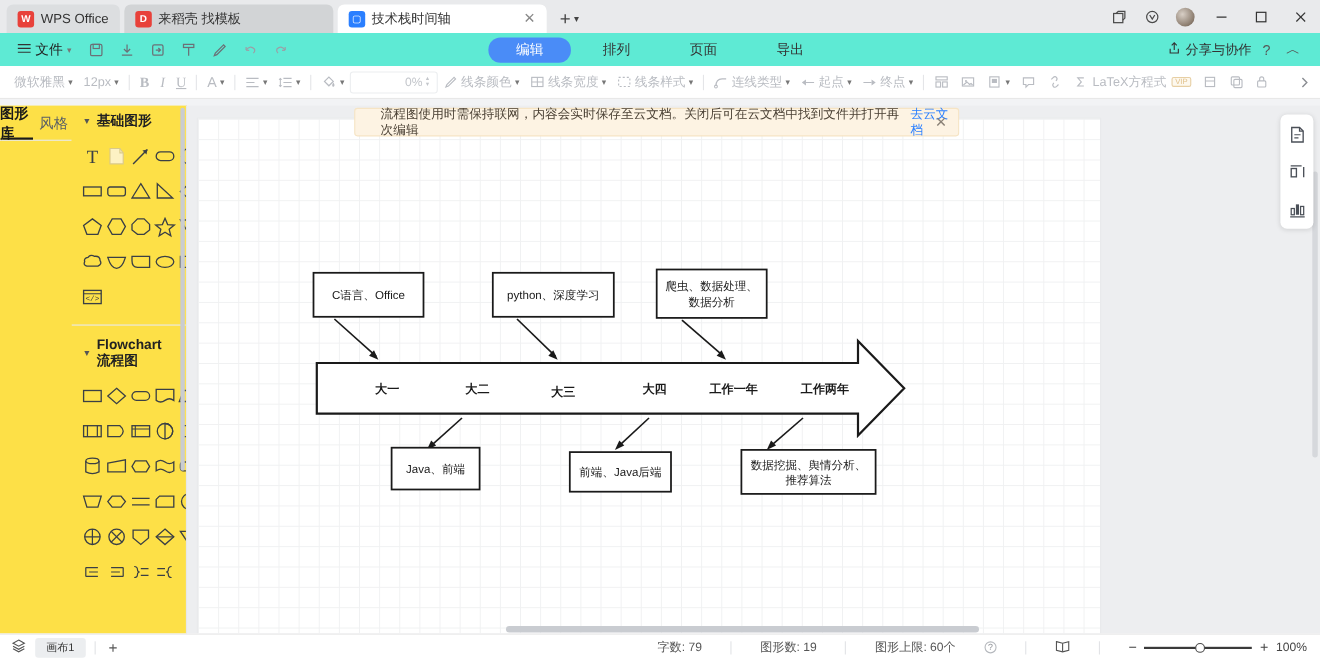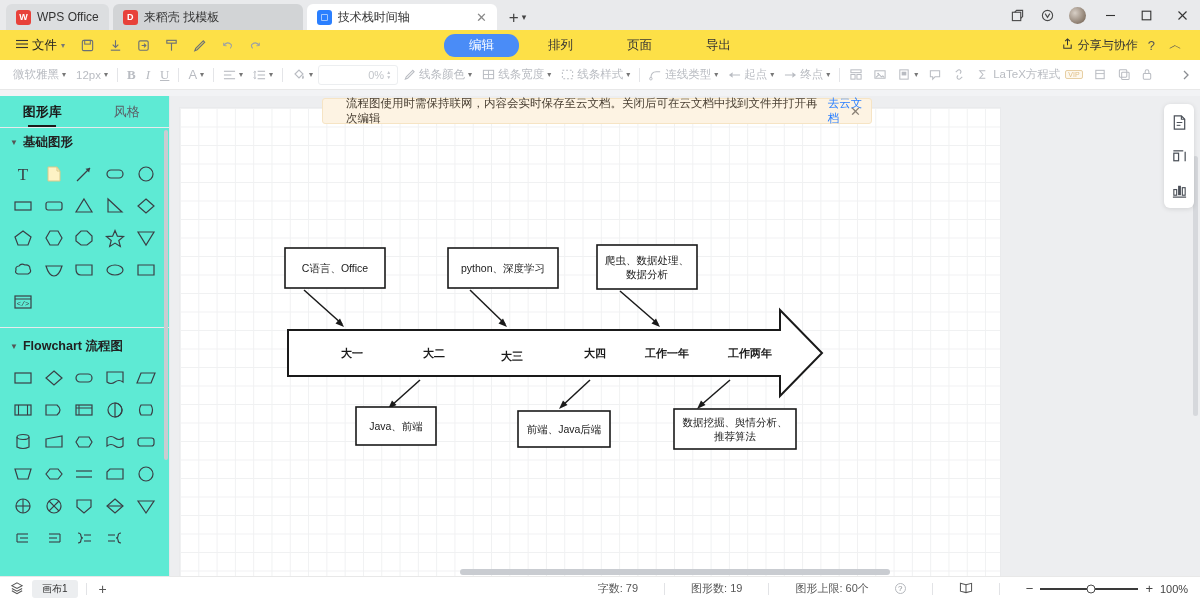--- a/index.html
+++ b/index.html
@@ -48,21 +48,21 @@
   .wintool svg { display:block; }
   .avatar {
     width: 17px; height: 17px; border-radius: 50%;
     background: radial-gradient(circle at 35% 35%, #d8cfc6, #8a7b6d 70%, #55483c);
   }
   .wbtn { width: 36px; height: 30px; display:flex; align-items:center; justify-content:center; color:#333; }
   .wbtn svg { display:block; }
 
   
   .menurow {
-    height: 30px; background: #fde047; display: flex; align-items: center;
+    height: 30px; background: #5eead4; display: flex; align-items: center;
     padding: 0 8px; position: relative;
   }
   .mfile { display:flex; align-items:center; gap:4px; font-size:12.5px; color:#222; padding: 0 8px; }
   .mfile .hamb { display:inline-block; }
   .caret { font-size: 8px; color: #777; }
   .mico { width: 28px; height: 28px; display:flex; align-items:center; justify-content:center; }
   .mico svg { display:block; }
   .mcenter {
     position: absolute; left: 50%; transform: translateX(-50%);
     display: flex; align-items: center; gap: 4px;
@@ -95,22 +95,22 @@
     padding: 0px 2px; margin-left: 2px; background:#fdf8ee;
   }
   .fmticon svg { display:block; }
   .fend { margin-left:auto; display:flex; align-items:center; }
 
   
   .main { position: absolute; top: 96px; left: 0; right: 0; bottom: 24px; display: flex; }
 
   
   .sidebar {
-    width: 170px; background: #5eead4; border-right: 1px solid #e6e7ea;
-    display: flex; flex-direction: column; position: relative;
+    width: 170px; background: #fde047; border-right: 1px solid #e6e7ea;
+    display: flex; flex-direction: row; position: relative;
   }
   .sbtabs { height: 32px; display:flex; border-bottom: 1px solid #e9eaec; }
   .sbtab {
     flex:1; display:flex; align-items:center; justify-content:center;
     font-size: 13px; color: #5a5f66; position: relative;
   }
   .sbtab.on { color: #1a1a1a; font-weight: bold; }
   .sbtab.on::after {
     content:""; position:absolute; bottom:0; left:50%; transform:translateX(-50%);
     width: 28px; height: 2px; background:#1a1a1a;

